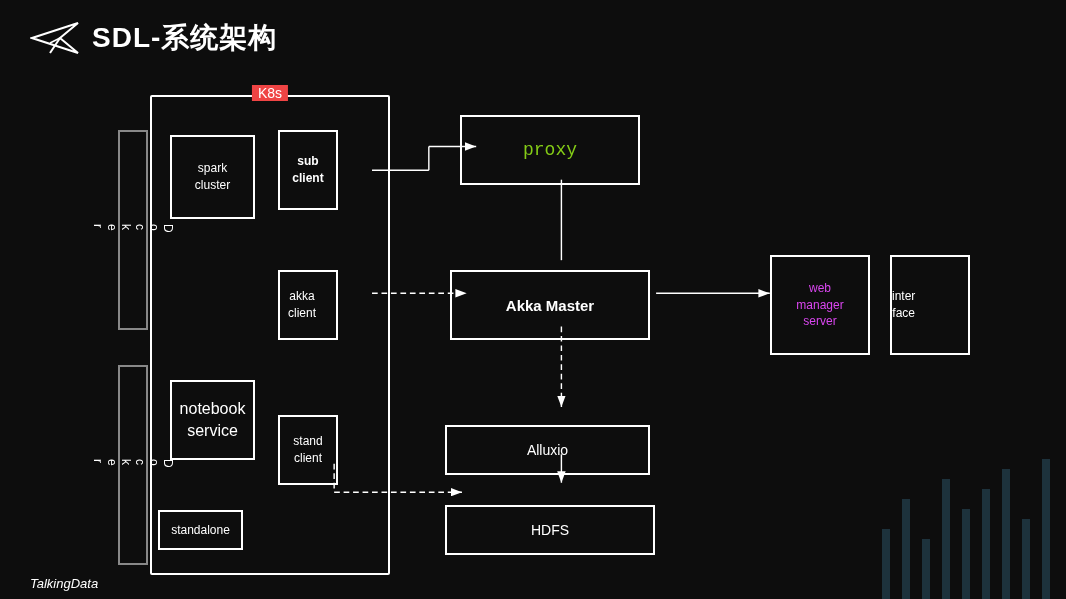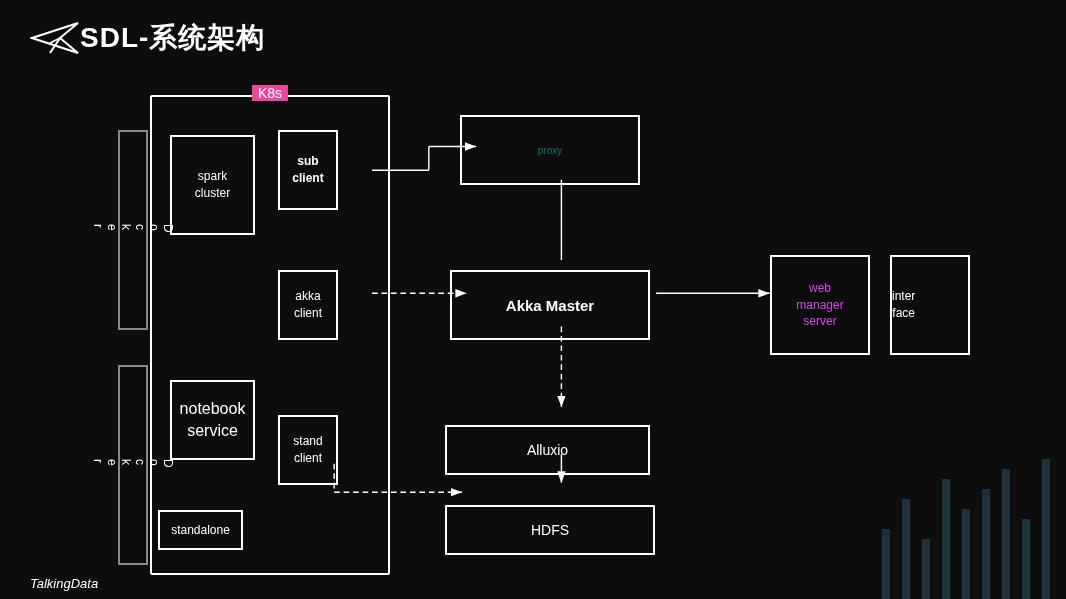--- a/index.html
+++ b/index.html
@@ -13,20 +13,21 @@
       position: relative;
     }
 
     
     .title-area {
       position: absolute;
       top: 18px;
       left: 30px;
       display: flex;
       align-items: center;
+      gap: 12px;
     }
     .title-icon {
       width: 50px;
       height: 40px;
     }
     .title-text {
       font-size: 28px;
       font-weight: bold;
       color: #ffffff;
       letter-spacing: 1px;
@@ -49,21 +50,21 @@
       width: 240px;
       height: 480px;
       border: 2px solid #ffffff;
       border-radius: 2px;
     }
     .k8s-label {
       position: absolute;
       top: -12px;
       left: 50%;
       transform: translateX(-50%);
-      background: #ec4899;
+      background: #ef4444;
       padding: 0 6px;
       font-size: 14px;
       color: #ffffff;
     }
 
     
     .docker-label {
       position: absolute;
       left: 88px;
       width: 30px;
@@ -86,21 +87,21 @@
       top: 280px;
       height: 200px;
     }
 
     
     .spark-cluster-box {
       position: absolute;
       left: 140px;
       top: 50px;
       width: 85px;
-      height: 100px;
+      height: 84px;
       border: 2px solid #ffffff;
       display: flex;
       align-items: center;
       justify-content: center;
       text-align: center;
       font-size: 12px;
       color: #ffffff;
       line-height: 1.4;
     }
 
@@ -142,25 +143,25 @@
     
     .akka-client-box {
       position: absolute;
       left: 248px;
       top: 185px;
       width: 60px;
       height: 70px;
       border: 2px solid #ffffff;
       display: flex;
       align-items: center;
-      justify-content: center;
-      text-align: center;
-      font-size: 12px;
-      color: #ffffff;
-      line-height: 1.4;
+      text-align: center;
+      font-size: 12px;
+      color: #ffffff;
+      line-height: 1.4;
+      padding-left: 8px;
     }
 
     
     .stand-client-box {
       position: absolute;
       left: 248px;
       top: 330px;
       width: 60px;
       height: 70px;
       border: 2px solid #ffffff;
@@ -193,22 +194,23 @@
     .proxy-box {
       position: absolute;
       left: 430px;
       top: 30px;
       width: 180px;
       height: 70px;
       border: 2px solid #ffffff;
       display: flex;
       align-items: center;
       justify-content: center;
-      font-size: 10px;
-      color: #0f766e;
+      font-size: 18px;
+      color: #84cc16;
+      font-family: Liberation Mono, monospace;
     }
 
     
     .akka-master-box {
       position: absolute;
       left: 420px;
       top: 185px;
       width: 200px;
       height: 70px;
       border: 2px solid #ffffff;

